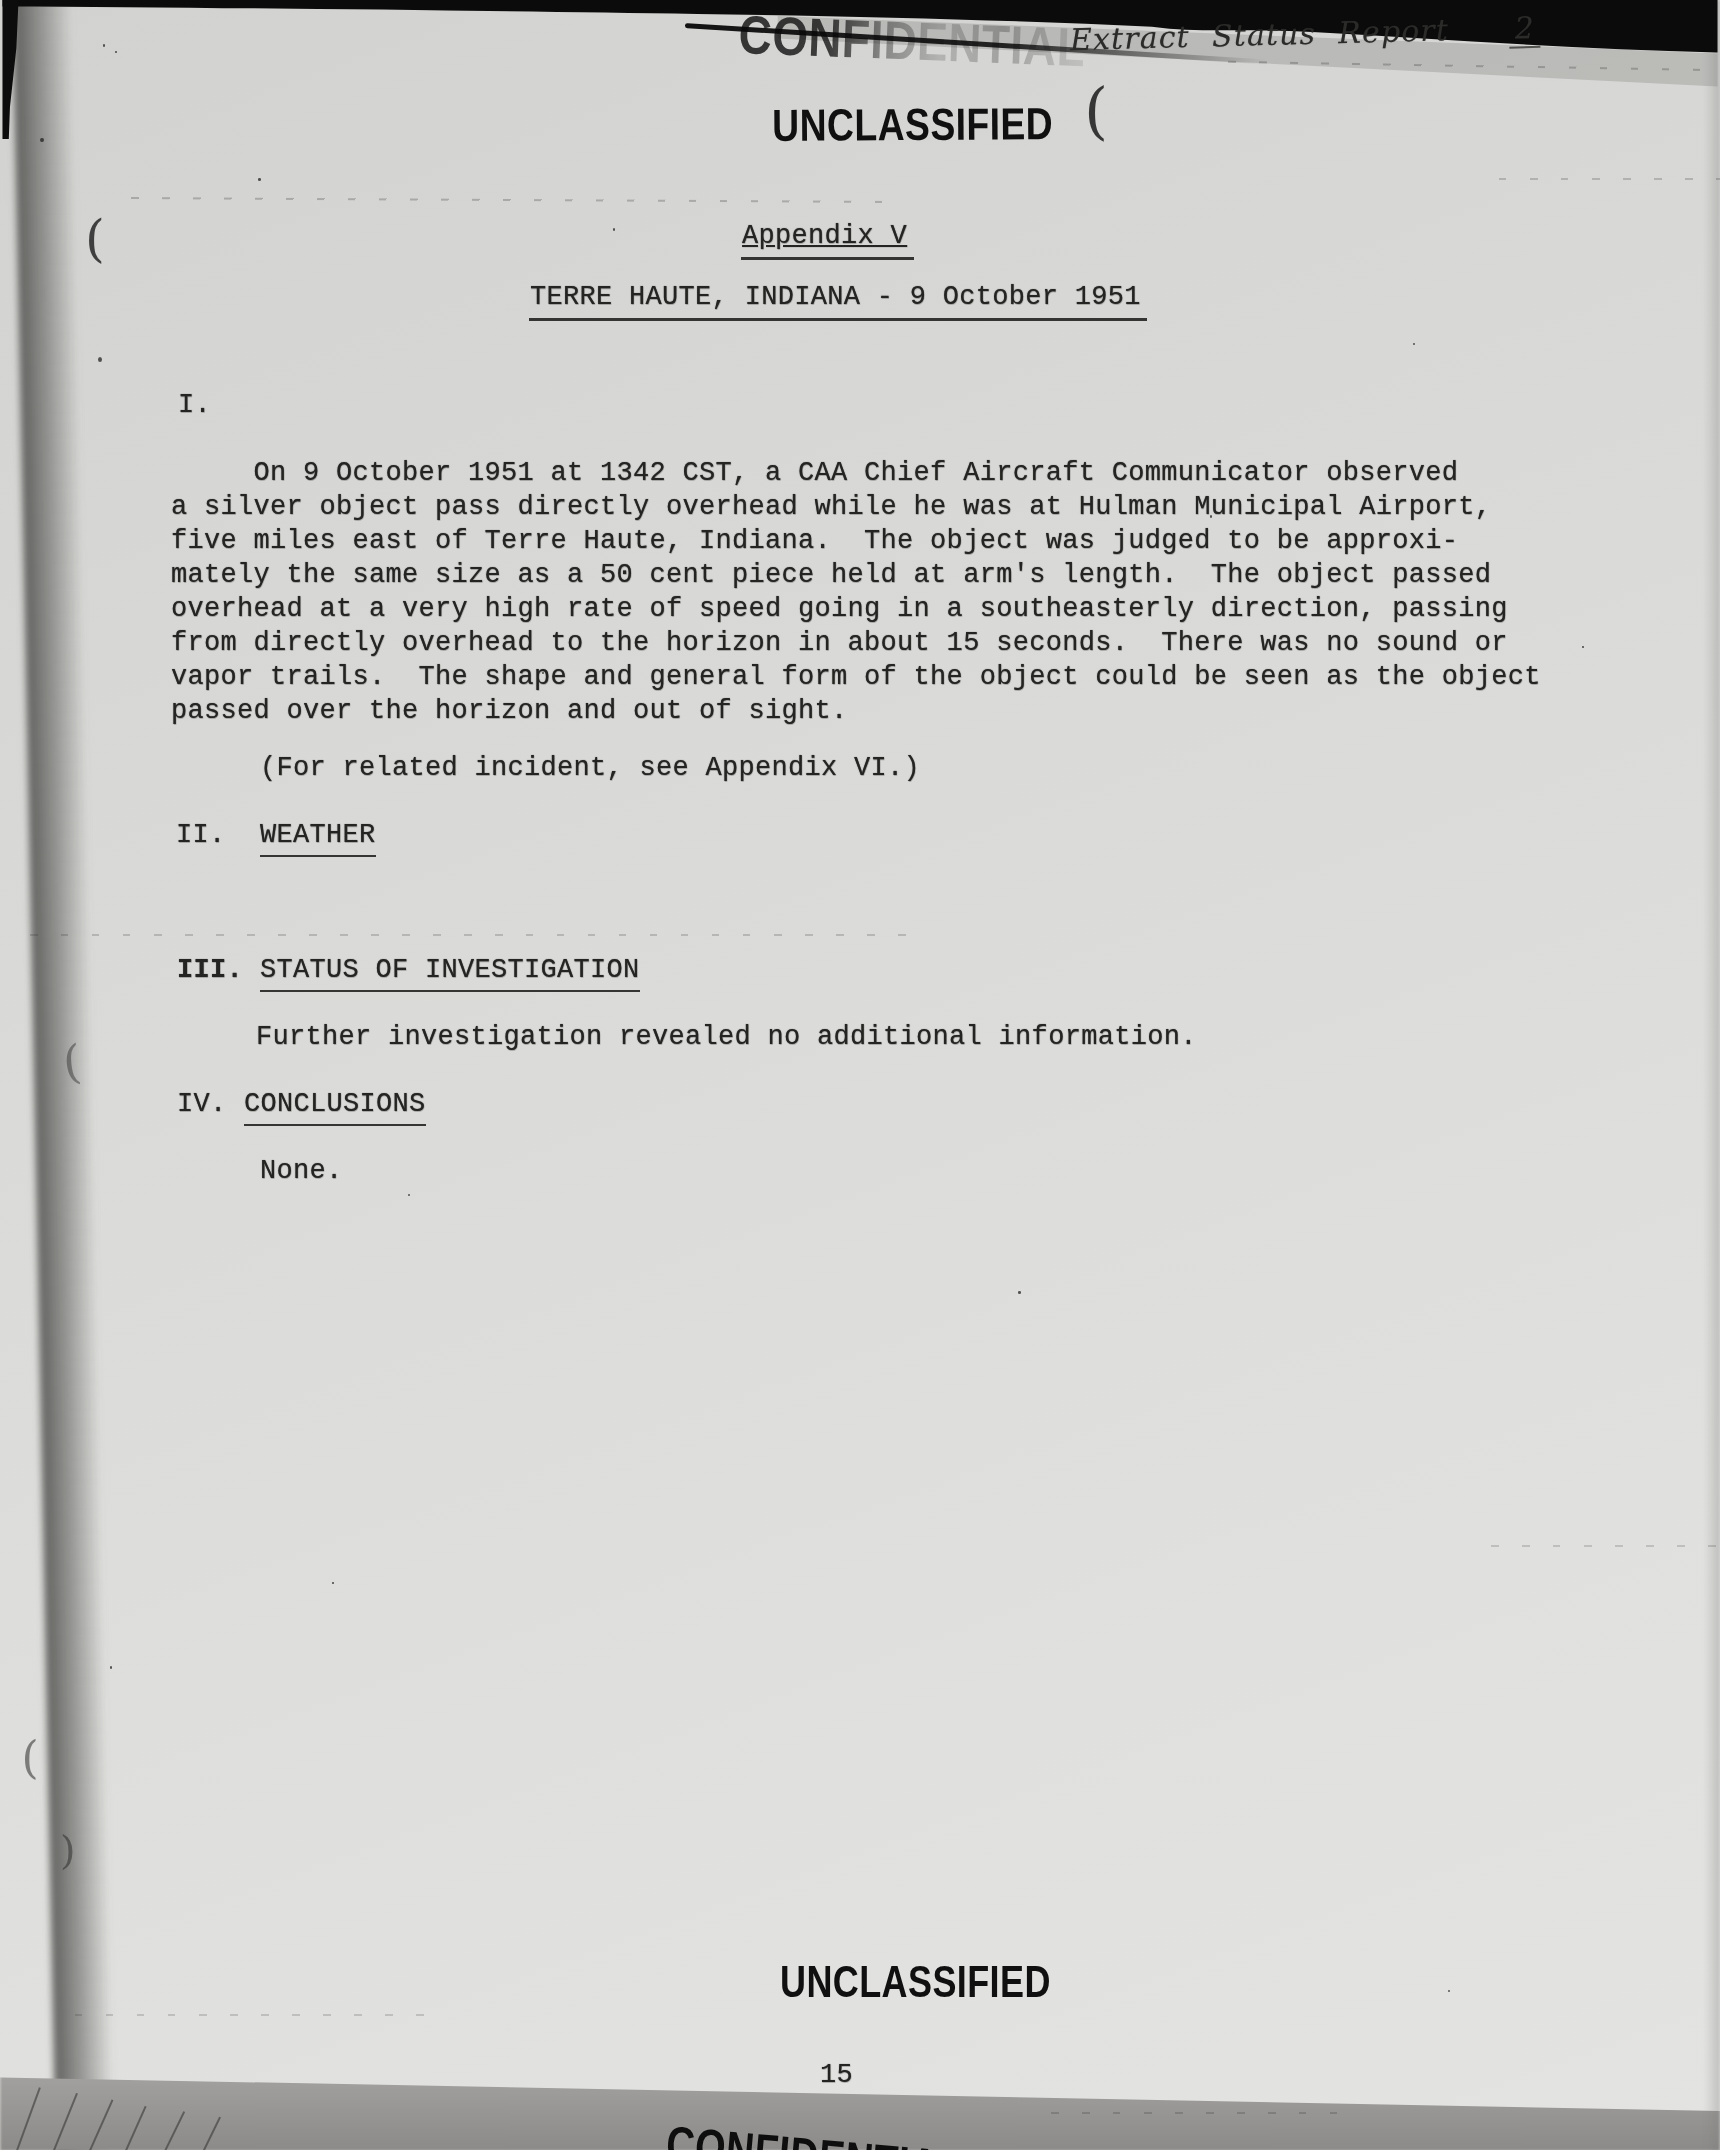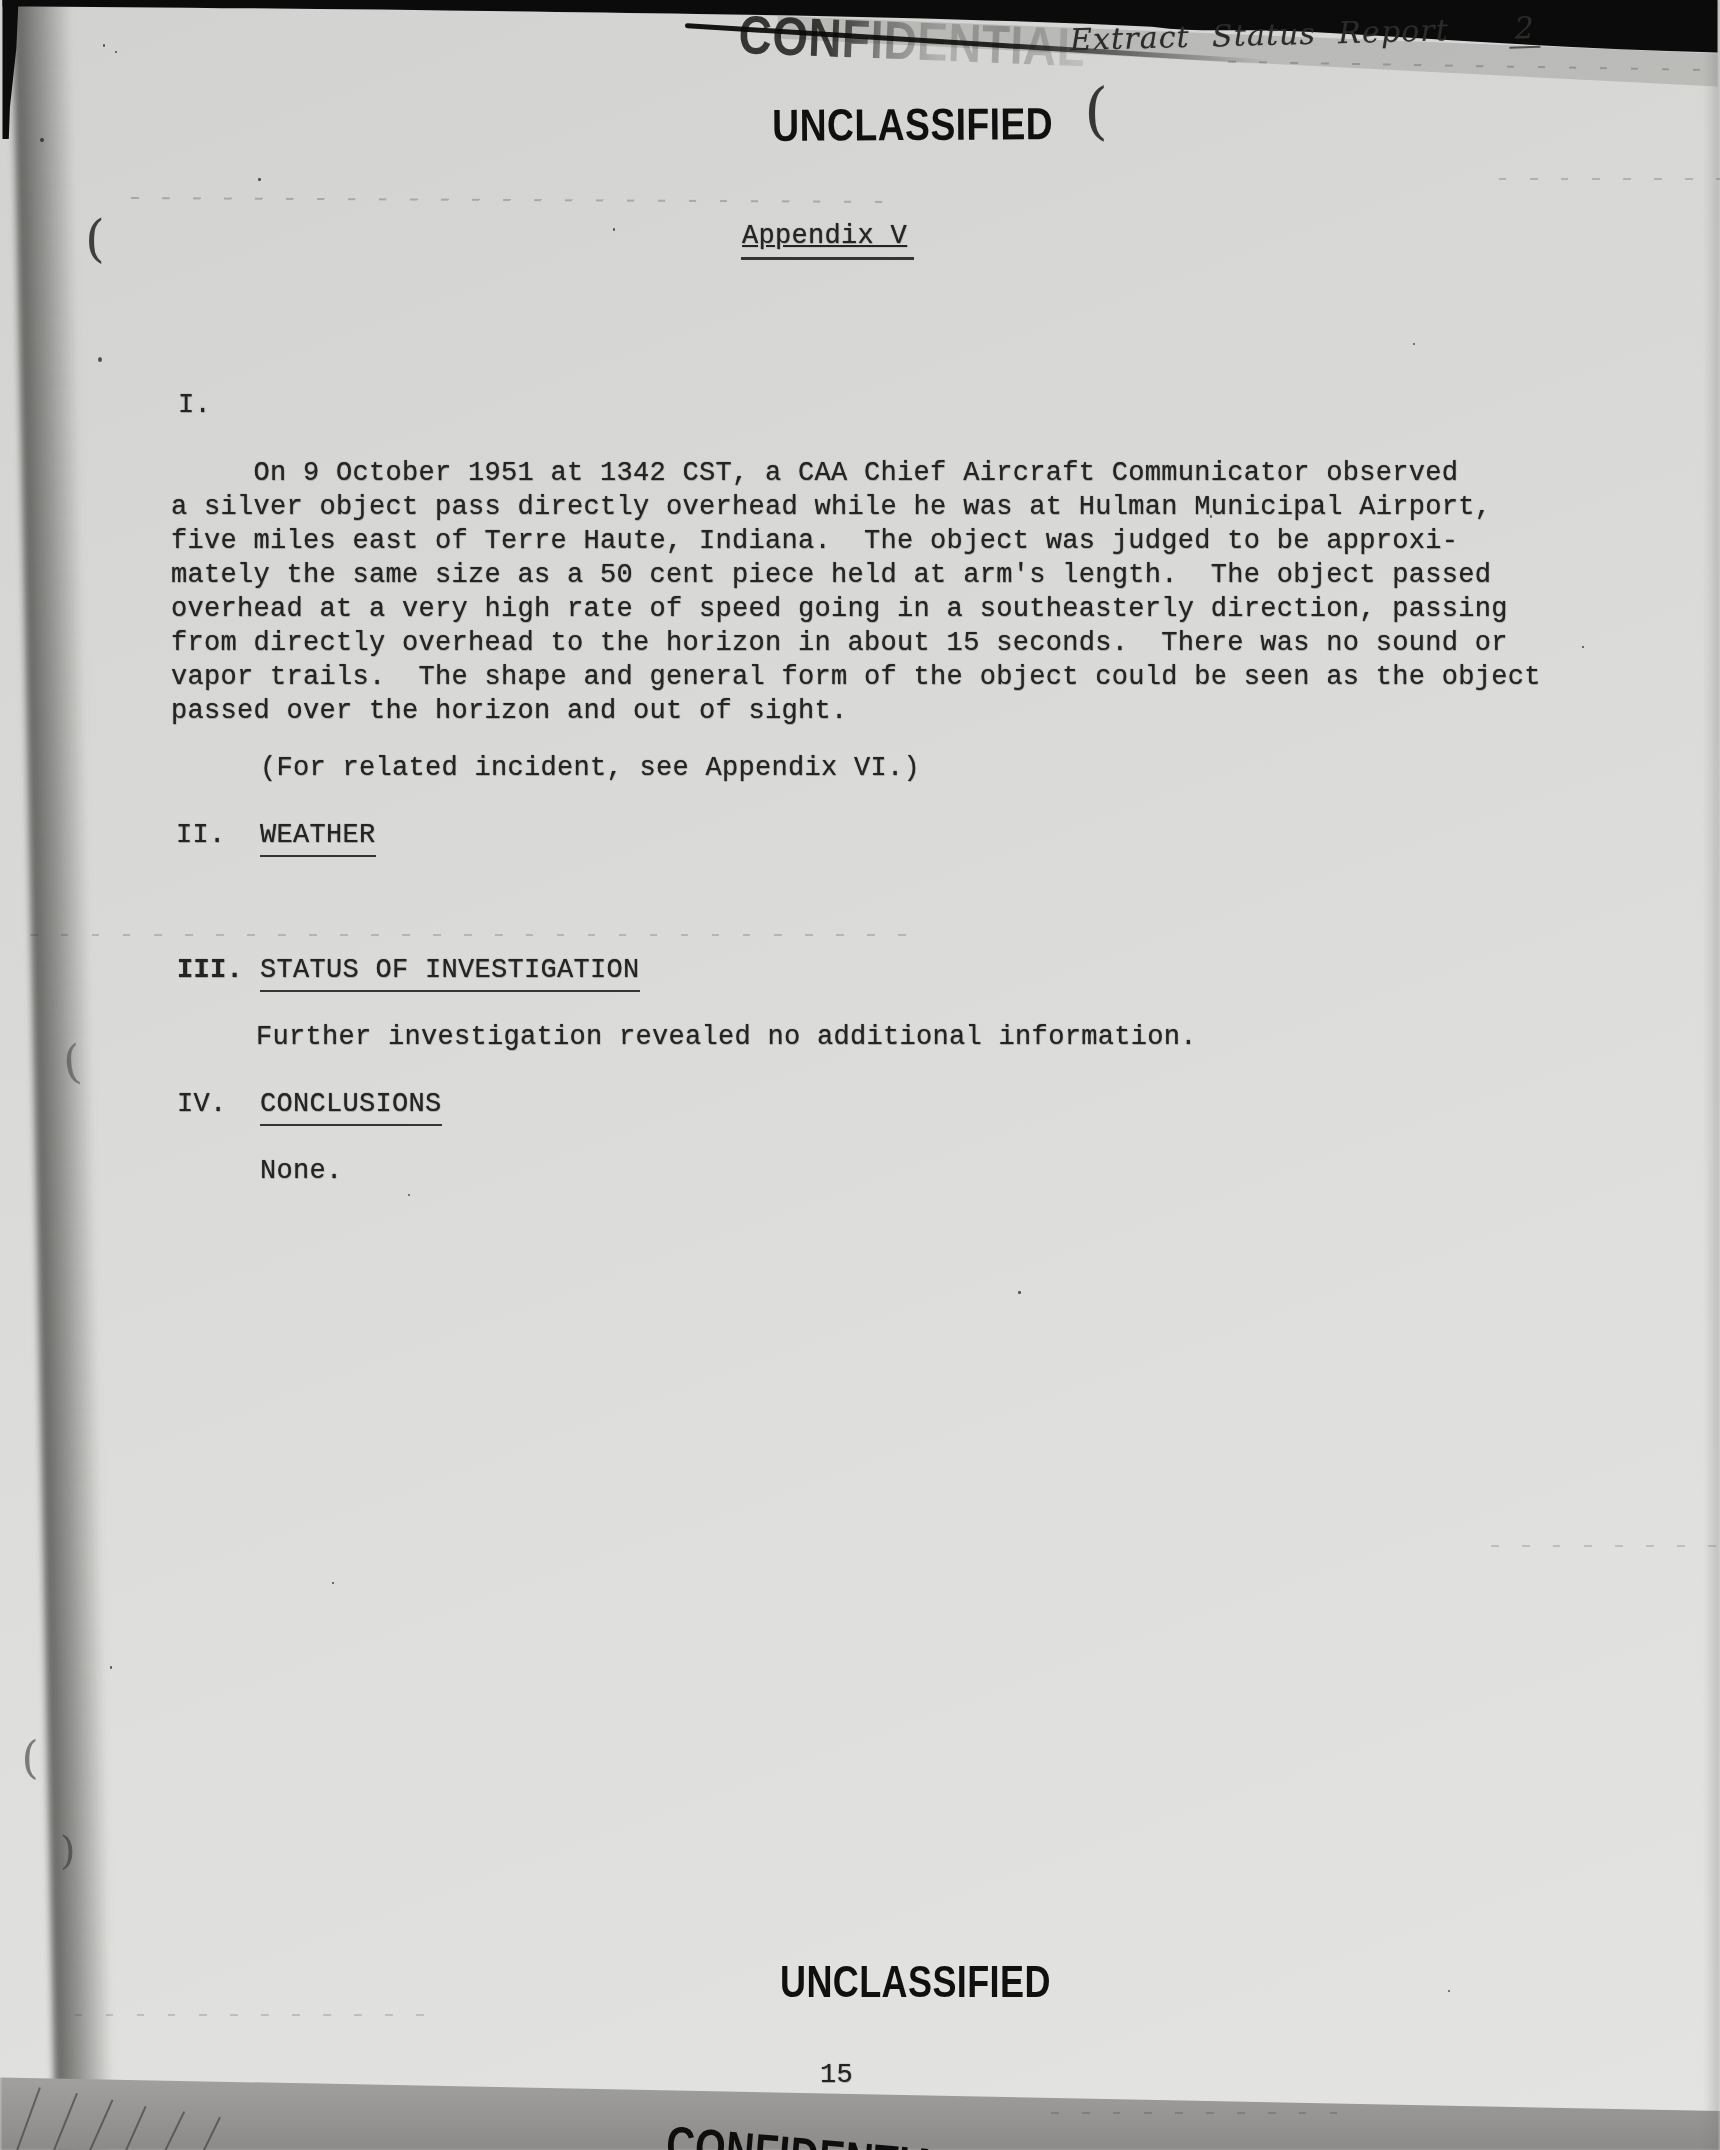--- a/index.html
+++ b/index.html
@@ -132,41 +132,42 @@
 
   <div class="stamp unclassified-top">UNCLASSIFIED</div>
 
   <span class="paren paren-a">(</span>
   <span class="paren paren-b">(</span>
   <span class="paren paren-c">(</span>
   <span class="paren paren-d">(</span>
   <span class="paren paren-e">)</span>
 
   <div class="typed underlined" style="left:741px;top:219px;text-decoration:underline;">Appendix V</div>
+  <div class="typed underlined" style="left:529px;top:280px;">TERRE HAUTE, INDIANA - 9 October 1951</div>
 
   <div class="typed" style="left:178px;top:388px;">I.</div>
   <div class="typed" style="left:171px;top:456px;font-family:Liberation Mono, monospace;">     On 9 October 1951 at 1342 CST, a CAA Chief Aircraft Communicator observed
 a silver object pass directly overhead while he was at Hulman Municipal Airport,
 five miles east of Terre Haute, Indiana.  The object was judged to be approxi-
 mately the same size as a 50 cent piece held at arm's length.  The object passed
 overhead at a very high rate of speed going in a southeasterly direction, passing
 from directly overhead to the horizon in about 15 seconds.  There was no sound or
 vapor trails.  The shape and general form of the object could be seen as the object
 passed over the horizon and out of sight.</div>
   <div class="typed" style="left:260px;top:751px;">(For related incident, see Appendix VI.)</div>
 
   <div class="typed" style="left:176px;top:818px;">II.</div>
   <div class="typed heading" style="left:260px;top:818px;">WEATHER</div>
 
   <div class="typed" style="left:177px;top:953px;font-weight:bold;">III.</div>
   <div class="typed heading" style="left:260px;top:953px;">STATUS OF INVESTIGATION</div>
   <div class="typed" style="left:256px;top:1020px;">Further investigation revealed no additional information.</div>
 
   <div class="typed" style="left:177px;top:1087px;">IV.</div>
-  <div class="typed heading" style="left:260px;top:1087px;">CONCLUSIONS</div>
+  <div class="typed heading" style="left:244px;top:1087px;">CONCLUSIONS</div>
   <div class="typed" style="left:260px;top:1154px;">None.</div>
 
   <div class="stamp unclassified-bottom">UNCLASSIFIED</div>
   <div class="typed" style="left:820px;top:2058px;">15</div>
   <div class="stamp confidential-bottom">CONFIDENTIAL</div>
 
 </div>
 
 
 </body></html>

